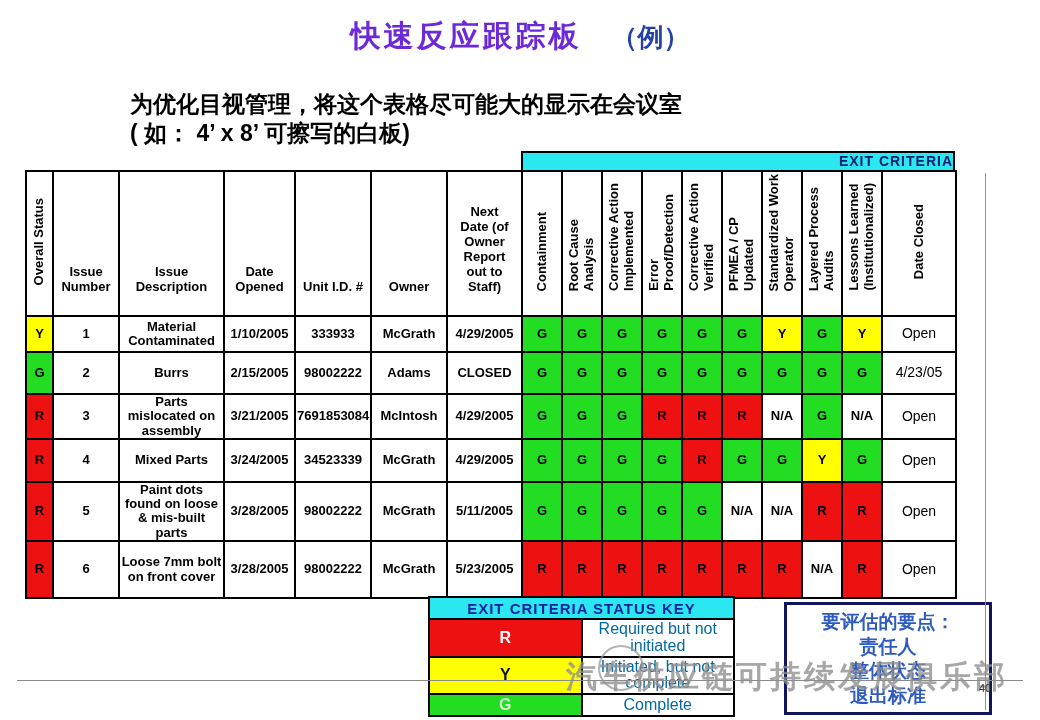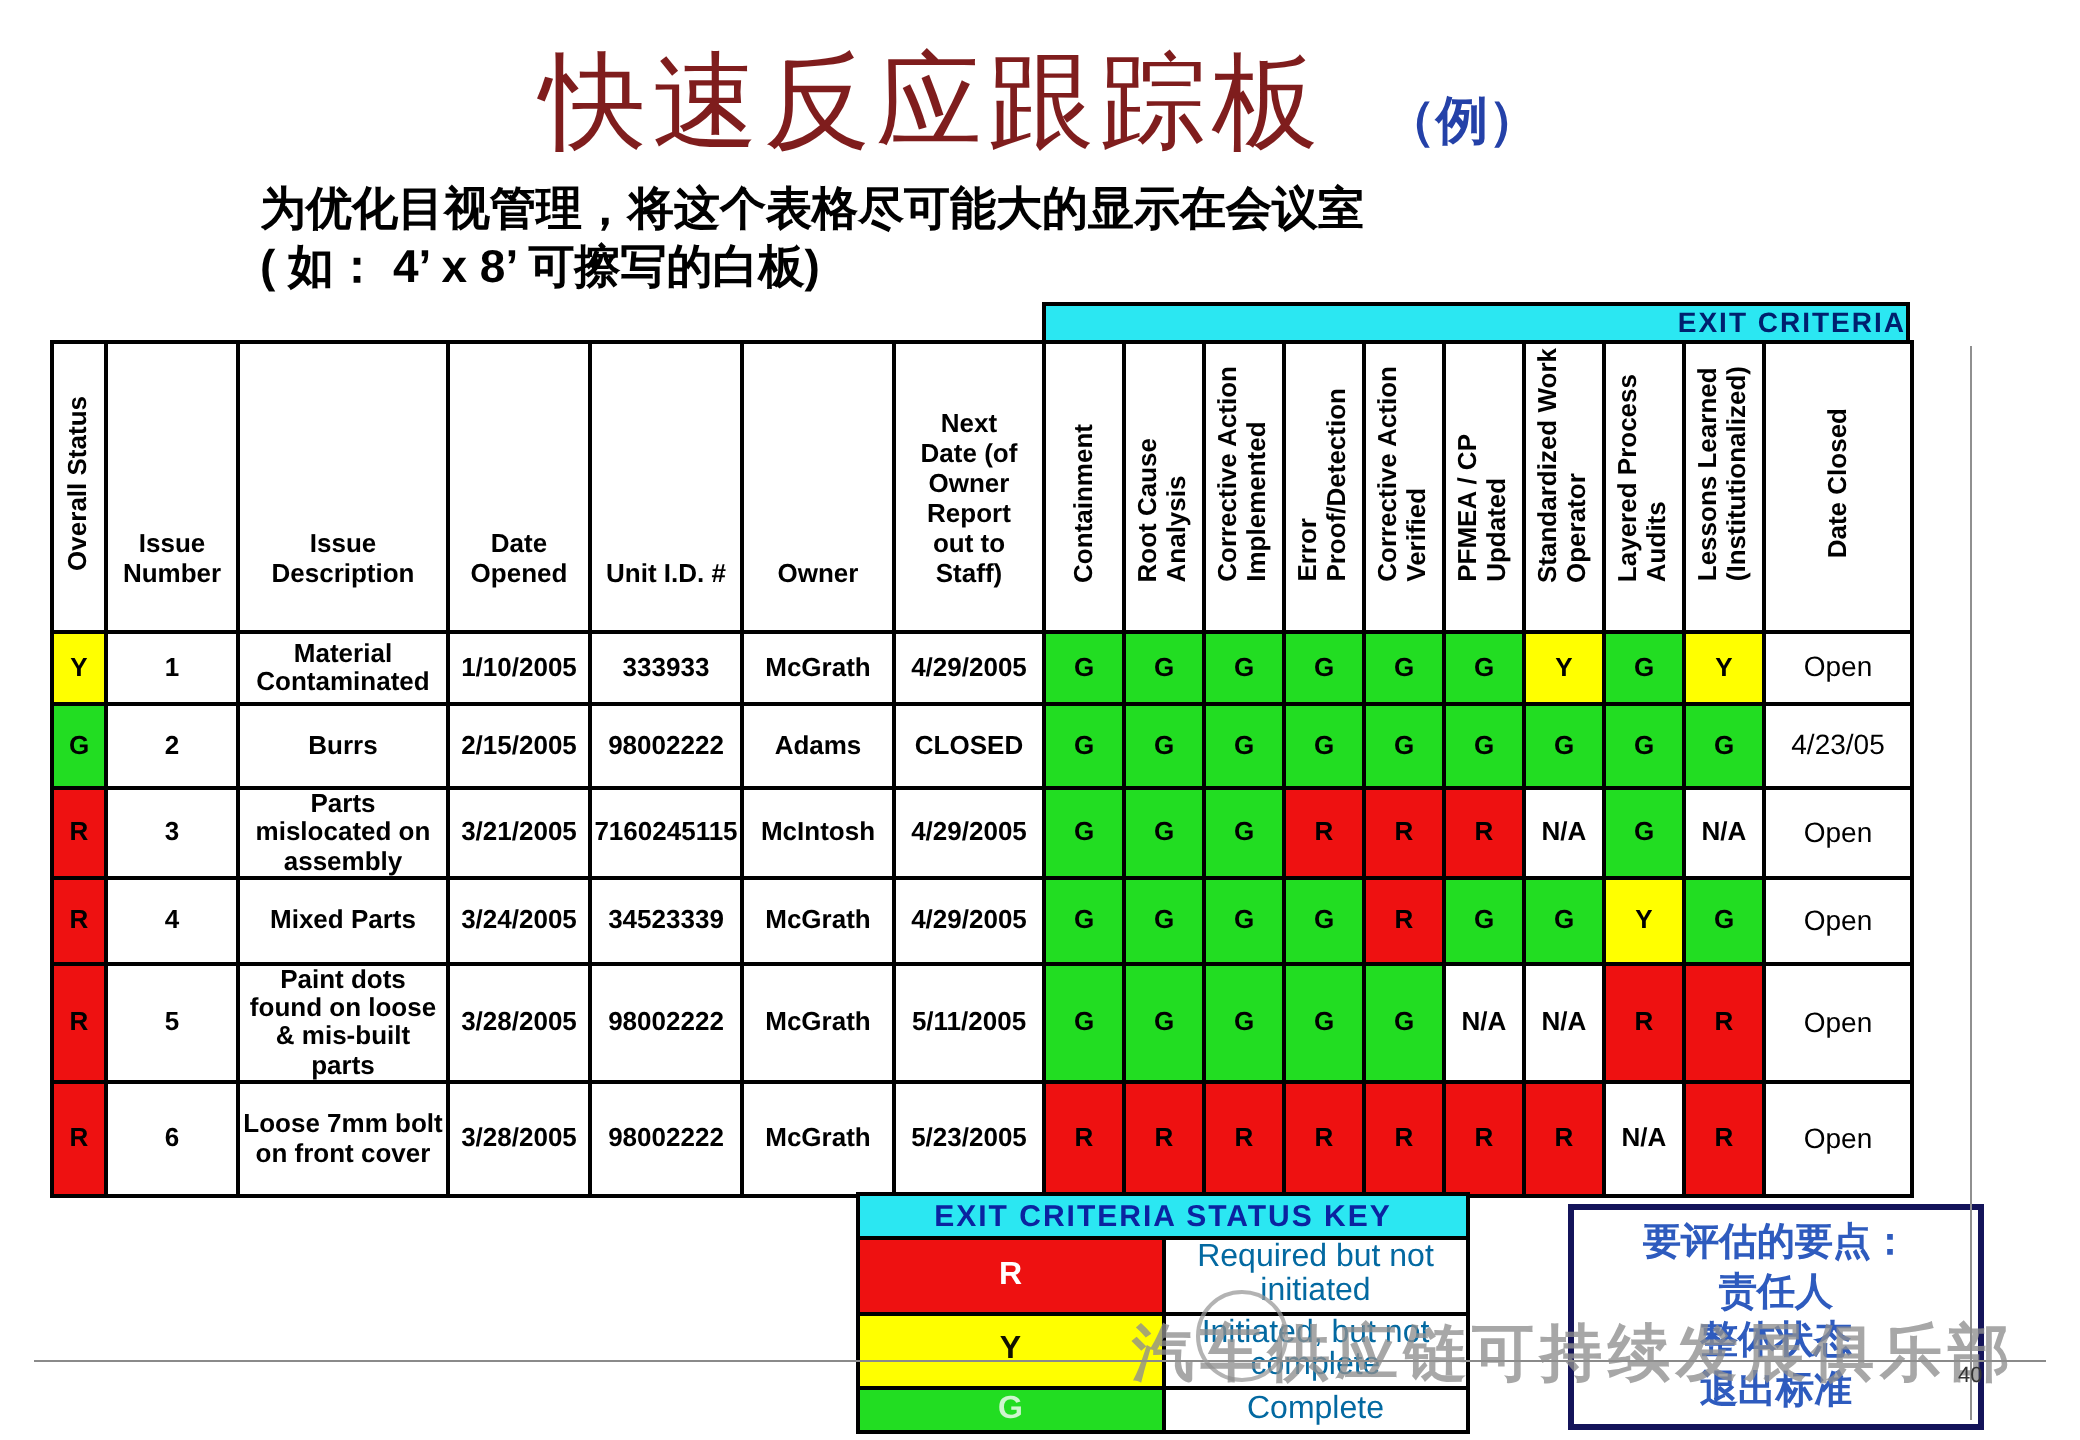--- a/index.html
+++ b/index.html
@@ -1,20 +1,20 @@
 <!DOCTYPE html>
 <html><head>
 <meta charset="utf-8">
 <style>
   html,body{margin:0;padding:0;background:#fff;}
   .slide{position:relative;width:1040px;height:720px;background:#ffffff;overflow:hidden;
          font-family:"Liberation Sans",sans-serif;}
 
   .title-row{position:absolute;left:0;top:16px;width:100%;text-align:center;}
-  .title{font-size:53px;font-weight:normal;color:#7f1d1d;letter-spacing:3px;}
+  .title{font-size:30px;font-weight:bold;color:#6d28d9;letter-spacing:3px;}
   .title-suffix{font-size:26px;font-weight:bold;color:#2441A8;margin-left:30px;}
 
   .subtitle{position:absolute;left:130px;top:90px;font-size:23px;font-weight:700;color:#000;line-height:1.25;}
 
   .banner{position:absolute;left:521px;top:151px;width:434px;height:21px;background:#2BE7F2;
           border:2px solid #000;box-sizing:border-box;text-align:right;font-size:14px;font-weight:bold;
           color:#00206E;line-height:17px;letter-spacing:1px;}
 
   .main-table{position:absolute;left:25px;top:170px;width:930px;border-collapse:collapse;table-layout:fixed;}
   .main-table th,.main-table td{border:2px solid #000;padding:0 1px;text-align:center;font-weight:bold;
@@ -159,21 +159,21 @@
           <td class="c-g">G</td>
           <td class="c-g">G</td>
           <td class="c-g">G</td>
           <td class="closed">4/23/05</td>
         </tr>
         <tr>
           <td class="c-r">R</td>
           <td>3</td>
           <td class="desc">Parts mislocated on assembly</td>
           <td>3/21/2005</td>
-          <td>7160245115</td>
+          <td>7691853084</td>
           <td>McIntosh</td>
           <td>4/29/2005</td>
           <td class="c-g">G</td>
           <td class="c-g">G</td>
           <td class="c-g">G</td>
           <td class="c-r">R</td>
           <td class="c-r">R</td>
           <td class="c-r">R</td>
           <td class="c-na">N/A</td>
           <td class="c-g">G</td>

